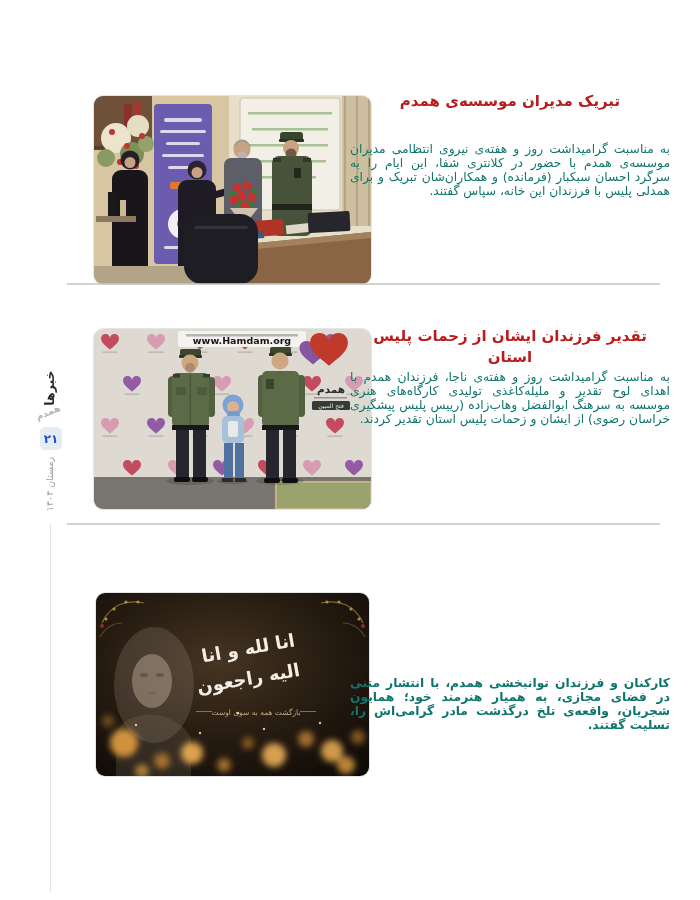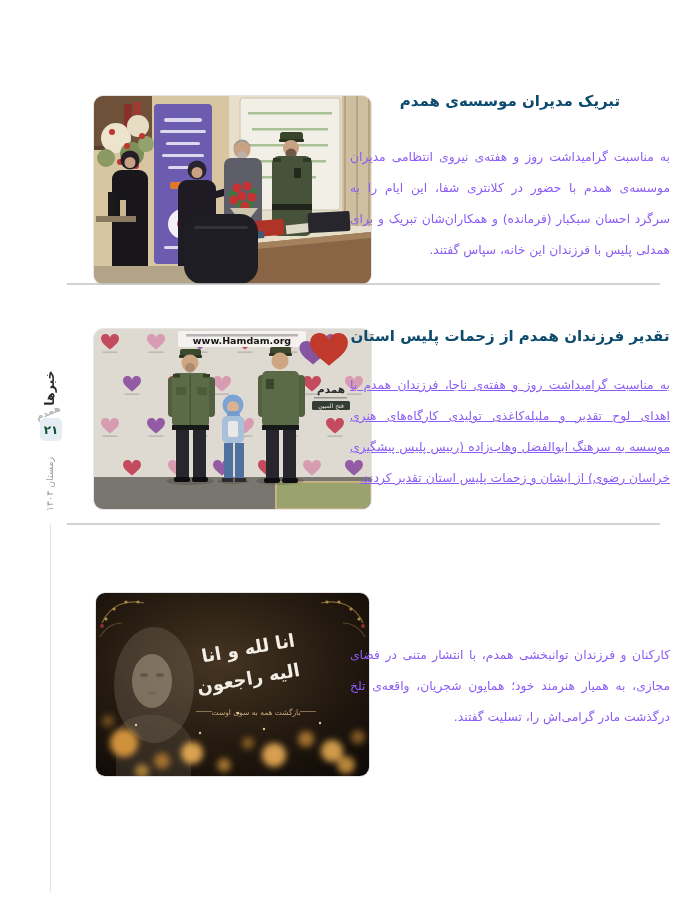--- a/index.html
+++ b/index.html
@@ -5,45 +5,45 @@
   html,body{margin:0;padding:0;background:#ffffff;}
   body{width:700px;height:900px;font-family:"DejaVu Sans",sans-serif;}
   #page{position:relative;width:700px;height:900px;overflow:hidden;background:#ffffff;}
 
   .photo{position:absolute;border-radius:9px;overflow:hidden;
          box-shadow:0 0 0 1px rgba(0,0,0,0.10);margin-left:29px;}
   .photo svg{display:block;}
 
   .article-title{position:absolute;right:30px;width:320px;margin:0;
                  text-align:center;direction:rtl;
-                 font-size:15px;font-weight:bold;color:#0c4a6e;line-height:21px;}
+                 font-size:15px;font-weight:bold;color:#b91c1c;line-height:21px;}
   .article-title span{display:block;}
   .article-body{position:absolute;right:30px;width:320px;margin:0;
                 direction:rtl;text-align:justify;
-                font-size:12.3px;line-height:31px;color:#8b5cf6;}
+                font-size:12.3px;line-height:14px;color:#0f766e;}
 
   #a1-title{top:91px;}  #a1-body{top:142px;}
-  #a2-title{top:326px;} #a2-body{top:370px;text-decoration:underline;}
-  #a3-title{top:596px;} #a3-body{top:640px;}
+  #a2-title{top:326px;} #a2-body{top:370px;}
+  #a3-title{top:596px;} #a3-body{top:676px;font-weight:bold;}
 
   #photo1{left:65px;top:80px;width:277px;height:188px;}
   #photo2{left:65px;top:313px;width:277px;height:180px;}
   #photo3{left:67px;top:577px;width:273px;height:183px;}
 
   .divider{position:absolute;left:67px;width:593px;height:2px;
            background:#c7c7c7;opacity:.8;}
   #divider1{top:283px;} #divider2{top:523px;}
 
   .sidebar-vtext{position:absolute;white-space:nowrap;direction:rtl;}
   #news-label{left:49px;top:388px;transform:translate(-50%,-50%) rotate(-90deg);
               font-size:12.5px;font-weight:bold;color:#2b2b2b;}
   #logo-mark{left:48px;top:412px;transform:translate(-50%,-50%) rotate(-22deg);
              font-size:9.5px;font-weight:bold;color:#b3b3b3;}
-  #page-badge{position:absolute;left:40px;top:418px;width:22px;height:23px;
-              border-radius:5px;background:#e6ecf4;color:#14532d;
+  #page-badge{position:absolute;left:40px;top:427px;width:22px;height:23px;
+              border-radius:5px;background:#e6ecf4;color:#1d4ed8;
               font-size:12px;font-weight:bold;
               display:flex;align-items:center;justify-content:center;}
   #season-label{left:49px;top:484px;transform:translate(-50%,-50%) rotate(-90deg);
                 font-size:9.5px;color:#9c9c9c;letter-spacing:.4px;}
   #sidebar-rule{position:absolute;left:50px;top:524px;width:1px;height:368px;
                 background:#e2e2e2;}
 </style>
 </head>
 <body>
 
@@ -238,21 +238,21 @@
       <rect x="133" y="82" width="13" height="20" rx="4" fill="#6f9ace" opacity=".9"></rect>
       <rect x="128" y="87" width="22" height="27" rx="5" fill="#a9c0da"></rect>
       <rect x="134" y="92" width="10" height="16" rx="2" fill="#e9e9e7"></rect>
       <rect x="130" y="114" width="9" height="36" fill="#50709f"></rect>
         <rect x="141" y="114" width="9" height="36" fill="#50709f"></rect>
       <rect x="128" y="149" width="11" height="4" fill="#2c2c30"></rect>
         <rect x="141" y="149" width="11" height="4" fill="#2c2c30"></rect>
     </svg>
   </figure>
   <h2 class="article-title" id="a2-title">
-    <span>تقدیر فرزندان همدم از زحمات پلیس استان</span>
+    <span>تقدیر فرزندان ایشان از زحمات پلیس استان</span>
   </h2>
   <p class="article-body" id="a2-body">به مناسبت گرامیداشت روز و هفته‌ی ناجا، فرزندان همدم با اهدای لوح تقدیر و ملیله‌کاغذی تولیدی کارگاه‌های هنری موسسه به سرهنگ ابوالفضل وهاب‌زاده (رییس پلیس پیشگیری خراسان رضوی) از ایشان و زحمات پلیس استان تقدیر کردند.</p>
 
   <div class="divider" id="divider2"></div>
 
   <figure class="photo" id="photo3">
     <svg width="273" height="183" viewBox="0 0 273 183">
       <defs>
         <radialGradient id="g3" cx="45%" cy="38%" r="80%">
           <stop offset="0" stop-color="#453522"></stop>

